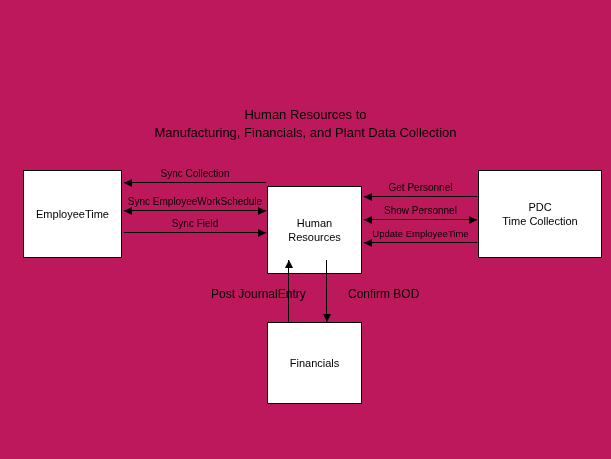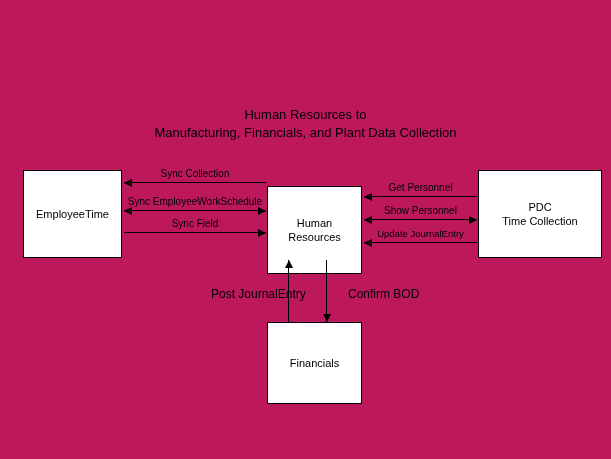--- a/index.html
+++ b/index.html
@@ -170,21 +170,21 @@
   </div>
 
   <div class="h-conn" style="left:364px; top:201px; width:113px;">
     <div class="label">Show Personnel</div>
     <div class="line"></div>
     <div class="arrow-l"></div>
     <div class="arrow-r"></div>
   </div>
 
   <div class="h-conn" style="left:364px; top:224px; width:113px;">
-    <div class="label" style="font-size:9.5px;">Update JournalEntry</div>
+    <div class="label" style="font-size:9.5px;">Update EmployeeTime</div>
     <div class="line"></div>
     <div class="arrow-l"></div>
   </div>
 
   <div class="v-conn" style="left:283px; top:260px; height:62px;">
     <div class="vline"></div>
     <div class="arrow-u"></div>
   </div>
   <div class="v-label" style="left:199px; top:288px;">Post JournalEntry</div>
 

